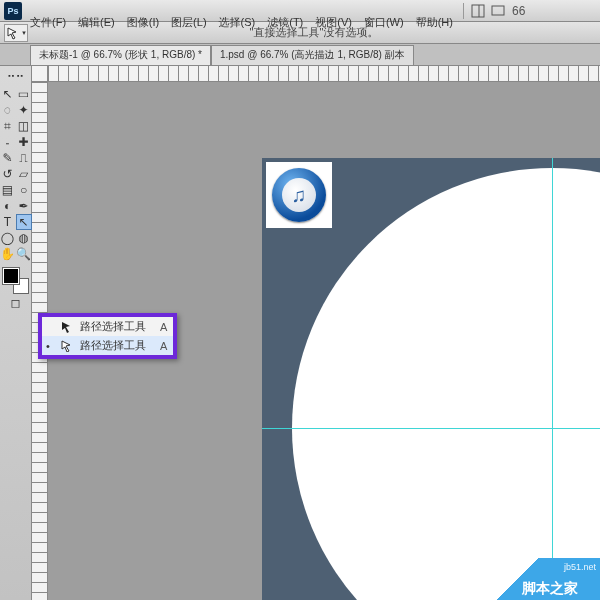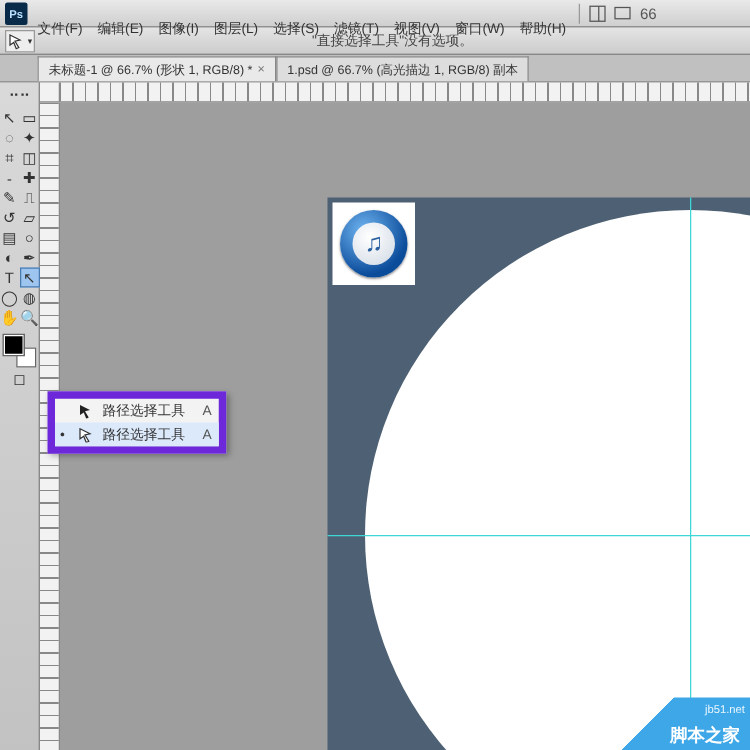--- a/index.html
+++ b/index.html
@@ -10,21 +10,21 @@
   .menu-item { padding: 2px 4px; cursor: default; white-space: nowrap; margin-top: 23px; }
   .menu-sep { width: 1px; height: 16px; background: #999; margin: 0 2px; }
   .menu-icon { width: 16px; height: 16px; display: inline-block; }
   .menu-text-extra { font-size: 12px; color: #555; margin-left: 2px; }
 
   .optionbar { height: 22px; background: linear-gradient(#e4e4e4,#cccccc); border-bottom: 1px solid #888; display: flex; align-items: center; padding: 0 4px; gap: 4px; }
   .tool-indicator { width: 24px; height: 18px; border: 1px solid #999; background: #eee; display: flex; align-items: center; justify-content: center; }
   .option-msg { flex: 1; text-align: center; font-size: 11px; color: #444; }
 
   .tabbar { height: 22px; background: #c0c0c0; border-bottom: 1px solid #888; display: flex; align-items: flex-end; padding-left: 30px; gap: 0; }
-  .doc-tab { height: 20px; padding: 2px 8px; font-size: 10px; border: 1px solid #888; border-bottom: none; background: #ddd; white-space: nowrap; display: flex; align-items: center; gap: 4px; }
+  .doc-tab { height: 20px; padding: 2px 8px; font-size: 10px; border: 1px solid #888; border-bottom: none; background: #ddd; white-space: nowrap; display: flex; align-items: center; gap: 4px; flex-direction: column; }
   .doc-tab.active { background: #e9e9e9; }
   .tab-x { color: #777; }
 
   .workarea { position: absolute; top: 66px; left: 32px; right: 0; bottom: 0; background: #9e9e9e; }
   .ruler-h { position: absolute; top: 0; left: 16px; right: 0; height: 16px; background: #f2f2f2; border-bottom: 1px solid #888; background-image: repeating-linear-gradient(to right, #888 0 1px, transparent 1px 10px); }
   .ruler-v { position: absolute; top: 16px; left: 0; width: 16px; bottom: 0; background: #f2f2f2; border-right: 1px solid #888; background-image: repeating-linear-gradient(to bottom, #888 0 1px, transparent 1px 10px); }
   .ruler-corner { position: absolute; top: 0; left: 0; width: 16px; height: 16px; background: #f2f2f2; border-right: 1px solid #888; border-bottom: 1px solid #888; }
   .canvas { position: absolute; top: 16px; left: 16px; right: 0; bottom: 0; background: #9e9e9e; overflow: hidden; }
 
   .artboard { position: absolute; top: 76px; left: 214px; width: 560px; height: 560px; background: #4e6073; }
@@ -37,29 +37,29 @@
 
   .toolbox { position: absolute; top: 66px; left: 0; width: 32px; bottom: 0; background: linear-gradient(#d9d9d9,#c2c2c2); border-right: 1px solid #888; display: flex; flex-direction: column; align-items: center; padding-top: 2px; }
   .tool-row { display: flex; }
   .tool { width: 16px; height: 16px; margin: 0; display: flex; align-items: center; justify-content: center; font-size: 12px; color: #333; cursor: default; }
   .tool.wide { width: 30px; height: 18px; }
   .tool.selected { background: #9ec5ef; border: 1px solid #4a7bb0; }
   .swatch-group { margin-top: 6px; position: relative; width: 26px; height: 26px; }
   .swatch-fg { position: absolute; top: 0; left: 0; width: 16px; height: 16px; background: #000; border: 1px solid #fff; outline: 1px solid #666; }
   .swatch-bg { position: absolute; bottom: 0; right: 0; width: 16px; height: 16px; background: #fff; border: 1px solid #666; }
 
-  .flyout { position: absolute; top: 313px; left: 38px; background: #f3f3f3; border: 6px solid #6d28d9; box-shadow: 2px 2px 5px rgba(0,0,0,.35); }
+  .flyout { position: absolute; top: 313px; left: 38px; background: #f3f3f3; border: 4px solid #6d28d9; box-shadow: 2px 2px 5px rgba(0,0,0,.35); }
   .flyout-row { display: flex; align-items: center; gap: 6px; padding: 2px 6px 2px 4px; white-space: nowrap; }
   .flyout-row.sel { background: #dbe9fb; }
   .fly-dot { width: 8px; display: inline-block; }
   .fly-icon { width: 14px; height: 14px; display: flex; align-items: center; justify-content: center; font-size: 12px; }
   .fly-key { margin-left: 8px; color: #555; }
 
   .watermark { position: absolute; right: 0; bottom: 0; width: 130px; height: 42px; background: linear-gradient(135deg, transparent 40%, #3da7e8 40%); display: flex; align-items: flex-end; justify-content: flex-end; padding: 2px 4px; }
-  .watermark .txt1 { color: #fff; font-size: 14px; font-weight: bold; margin-right: 4px; }
+  .watermark .txt1 { color: #fff; font-size: 14px; font-weight: bold; margin-right: 18px; }
   .watermark .txt2 { position: absolute; right: 4px; top: 4px; color: #eaf6ff; font-size: 9px; }
 </style>
 </head>
 <body>
 
 <div class="menubar">
   <div class="ps-logo">Ps</div>
   <span class="menu-item">文件(F)</span>
   <span class="menu-item">编辑(E)</span>
   <span class="menu-item">图像(I)</span>

